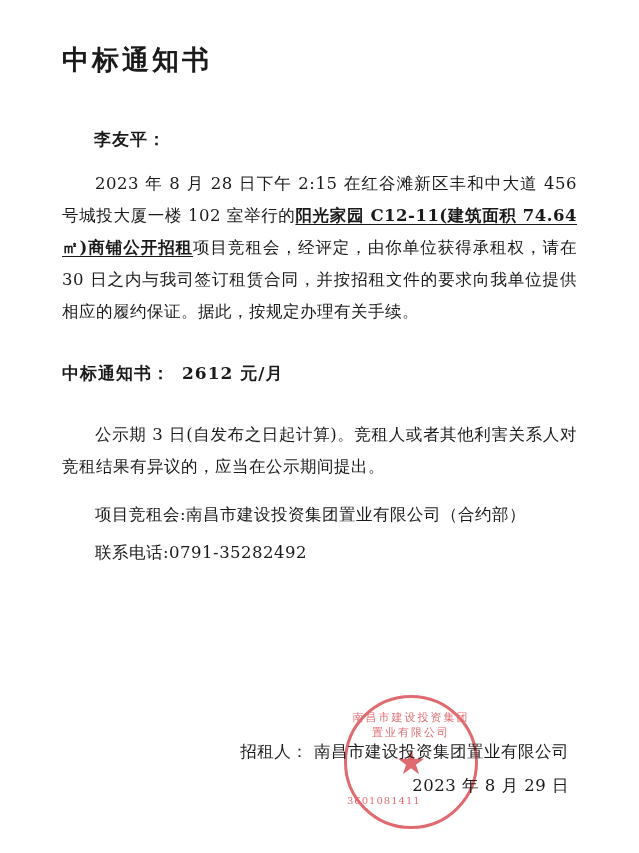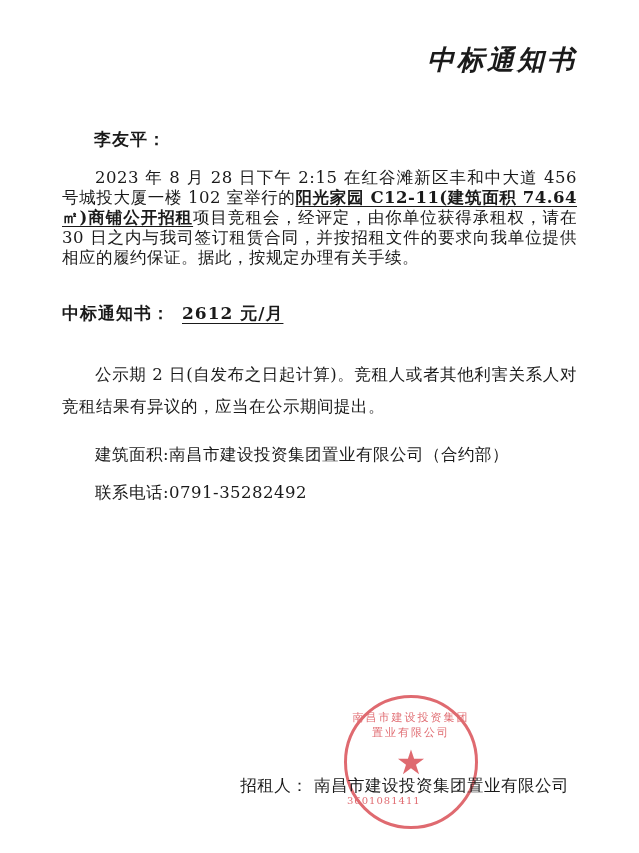--- a/index.html
+++ b/index.html
@@ -16,58 +16,56 @@
     overflow: hidden;
   }
   .page {
     position: relative;
     width: 639px;
     height: 853px;
     box-sizing: border-box;
     padding: 0 62px;
   }
   .doc-title {
-    text-align: right;
+    text-align: left;
     font-size: 27px;
     font-weight: bold;
     letter-spacing: 3px;
     margin-top: 42px;
     margin-bottom: 0;
     font-family: "DejaVu Serif", "Liberation Serif", serif;
-    font-style: italic;
   }
   .salutation {
     margin-top: 50px;
     font-size: 17px;
     font-weight: bold;
     letter-spacing: 1px;
     margin-left: 32px;
   }
   .body-par {
     font-size: 16.5px;
-    line-height: 20px;
+    line-height: 32px;
     text-align: justify;
     text-justify: inter-ideograph;
     text-indent: 2em;
     letter-spacing: 0.5px;
   }
   .emph {
     font-weight: bold;
     text-decoration: underline;
     text-underline-offset: 3px;
   }
   .result-line {
     margin-top: 34px;
     font-size: 17px;
     font-weight: bold;
     letter-spacing: 1px;
   }
   .result-value {
     display: inline-block;
-    text-decoration: underline;
     text-underline-offset: 4px;
     padding: 0 12px;
     font-weight: bold;
   }
   .notice-par {
     margin-top: 34px;
     font-size: 16.5px;
     line-height: 32px;
     text-align: justify;
     text-justify: inter-ideograph;
@@ -140,28 +138,29 @@
 <div class="page">
 
   <h1 class="doc-title">中标通知书</h1>
 
   <div class="salutation">李友平：</div>
 
   <p class="body-par"><span>2023 年 8 月 28 日下午 2:15 在红谷滩新区丰和中大道 456 号城投大厦一楼 102 室举行的</span><span class="emph">阳光家园 C12-11(建筑面积 74.64 ㎡)商铺公开招租</span><span>项目竞租会，经评定，由你单位获得承租权，请在 30 日之内与我司签订租赁合同，并按招租文件的要求向我单位提供相应的履约保证。据此，按规定办理有关手续。</span></p>
 
   <div class="result-line"><span>中标通知书：</span><span class="result-value">2612 元/月</span></div>
 
-  <p class="notice-par">公示期 2 日(自发布之日起计算)。竞租人或者其他利害关系人对竞租结果有异议的，应当在公示期间提出。</p>
+  <p class="notice-par">公示期 3 日(自发布之日起计算)。竞租人或者其他利害关系人对竞租结果有异议的，应当在公示期间提出。</p>
 
-  <div class="info-line">建筑面积:南昌市建设投资集团置业有限公司（合约部）</div>
+  <div class="info-line">项目竞租会:南昌市建设投资集团置业有限公司（合约部）</div>
   <div class="info-line">联系电话:0791-35282492</div>
 
   <div class="seal">
     <div class="seal-text-top">南昌市建设投资集团置业有限公司</div>
     <div class="seal-star">★</div>
     <div class="seal-text-bottom">3601081411</div>
   </div>
 
   <div class="signature-block">
     <div>招租人： 南昌市建设投资集团置业有限公司</div>
+    <div class="sig-date">2023 年 8 月 29 日</div>
   </div>
 
 </div>
 
 </body></html>

